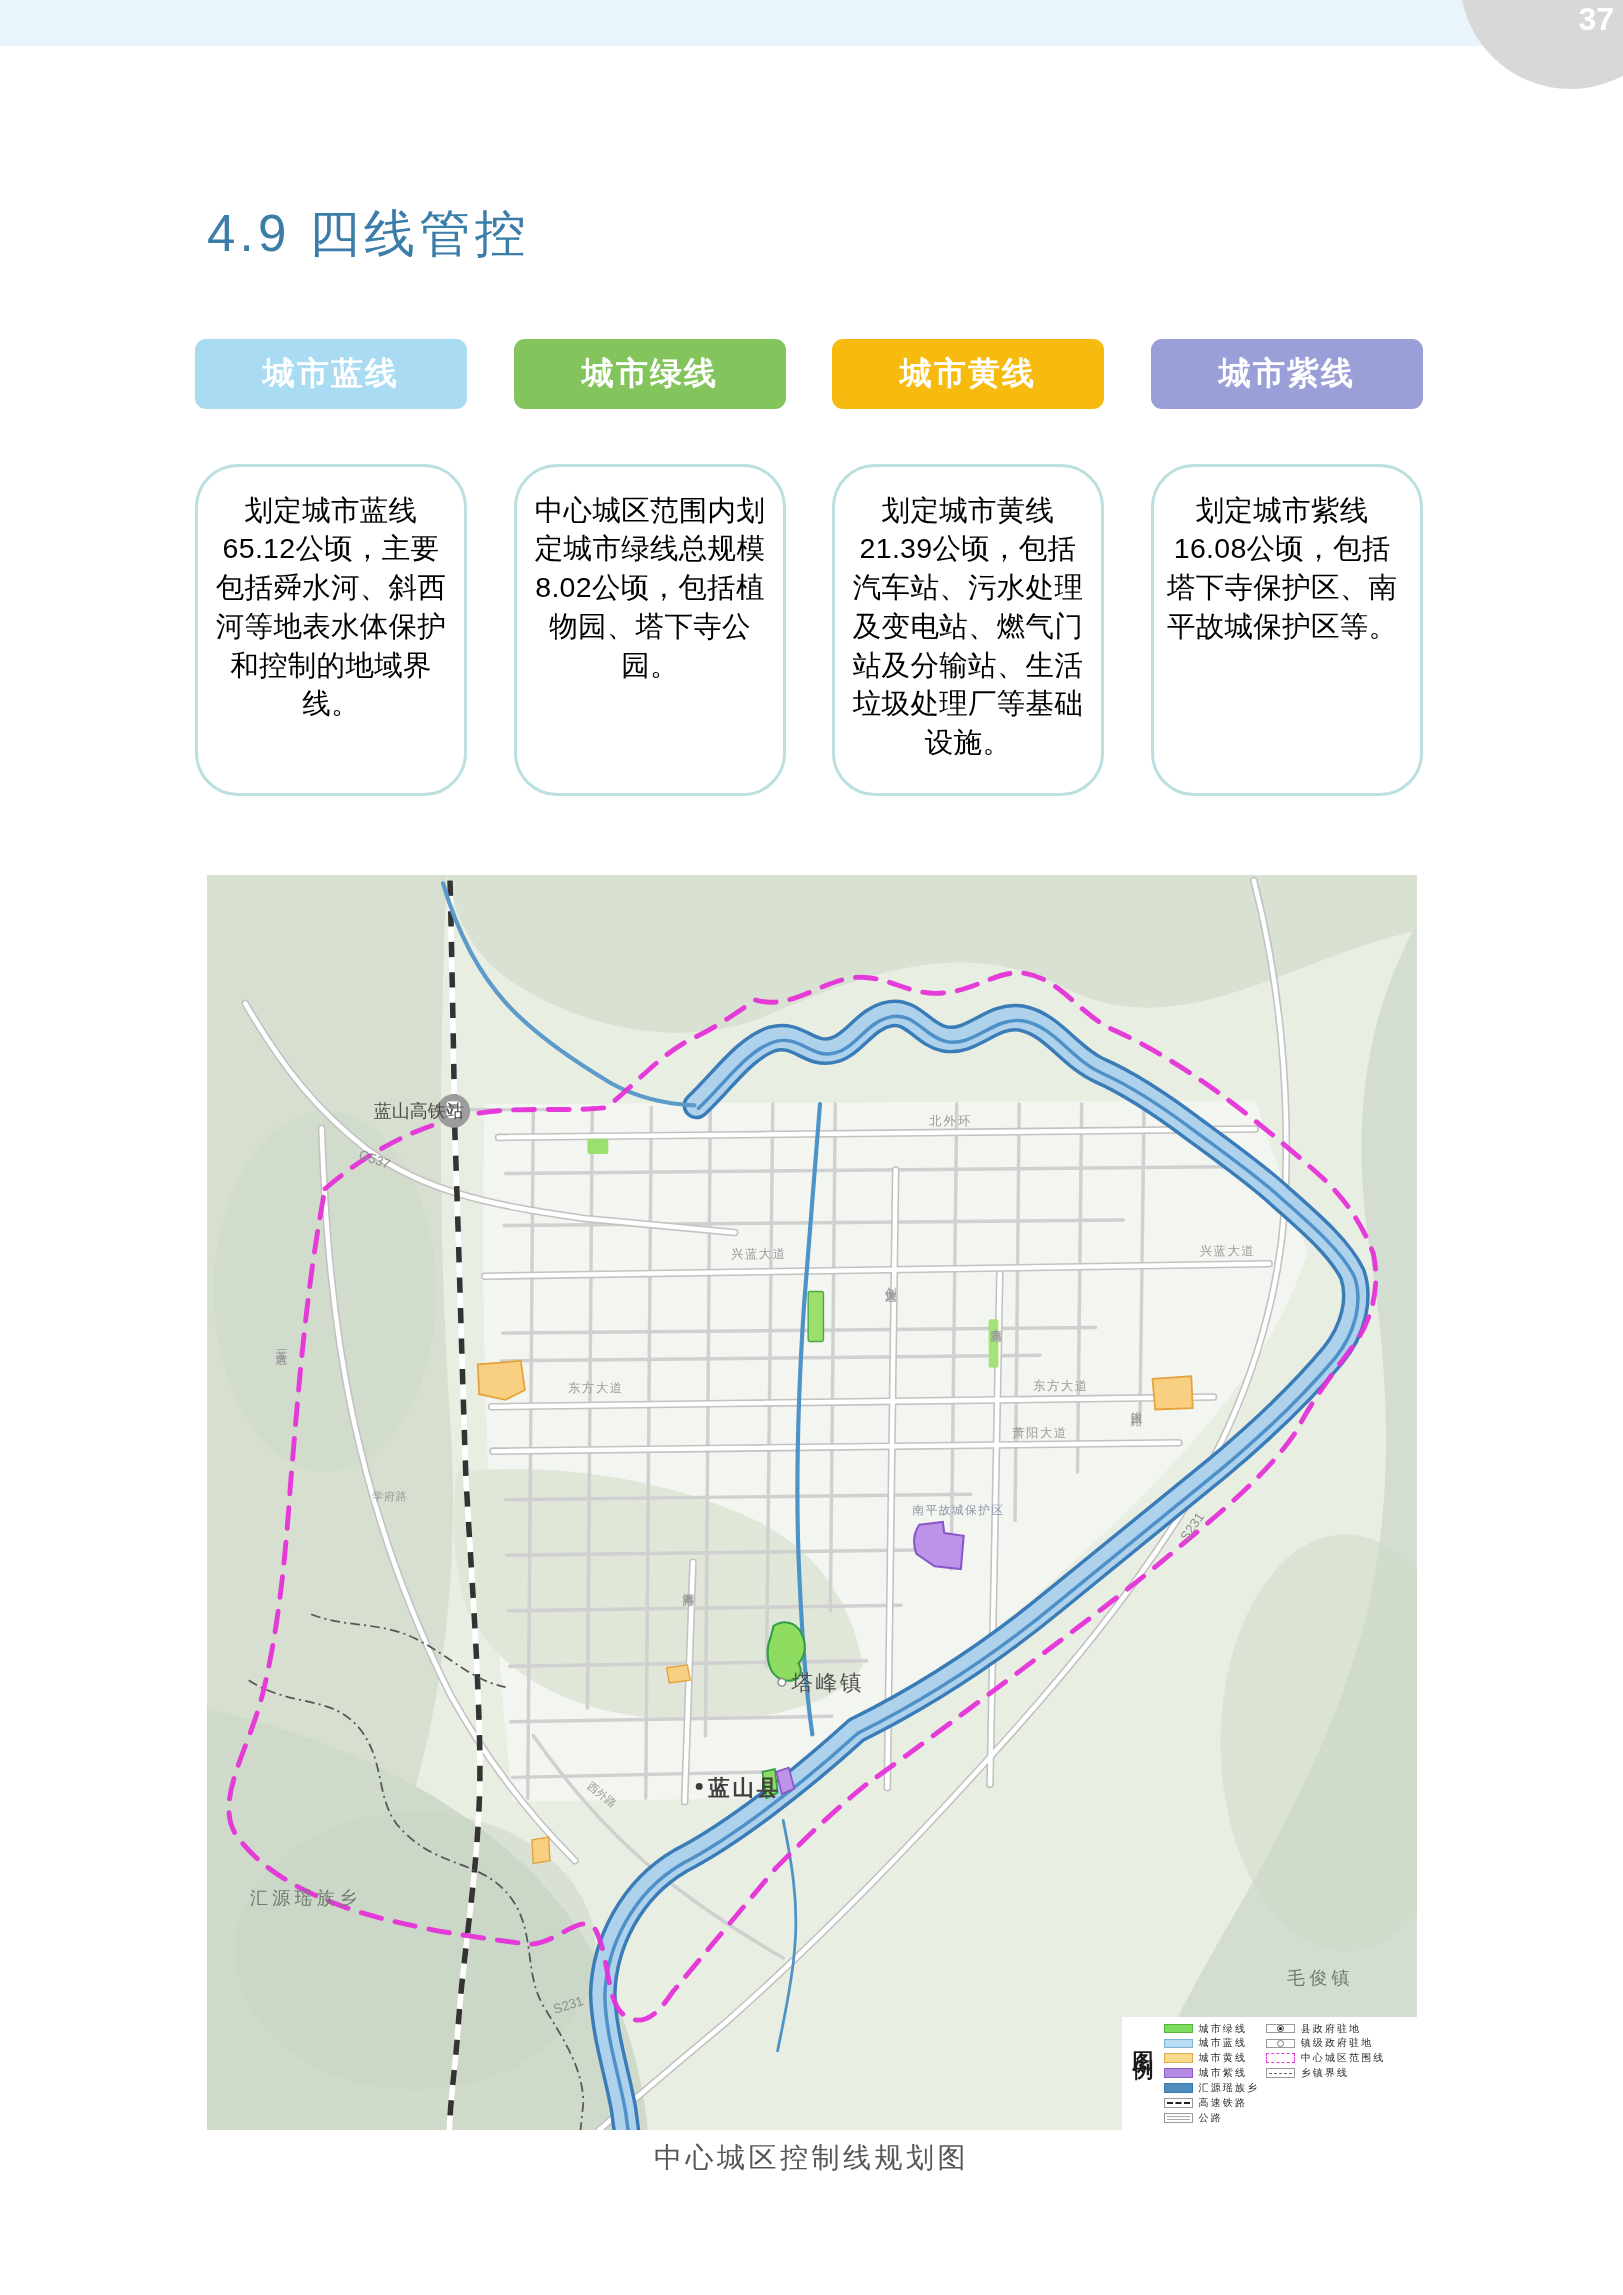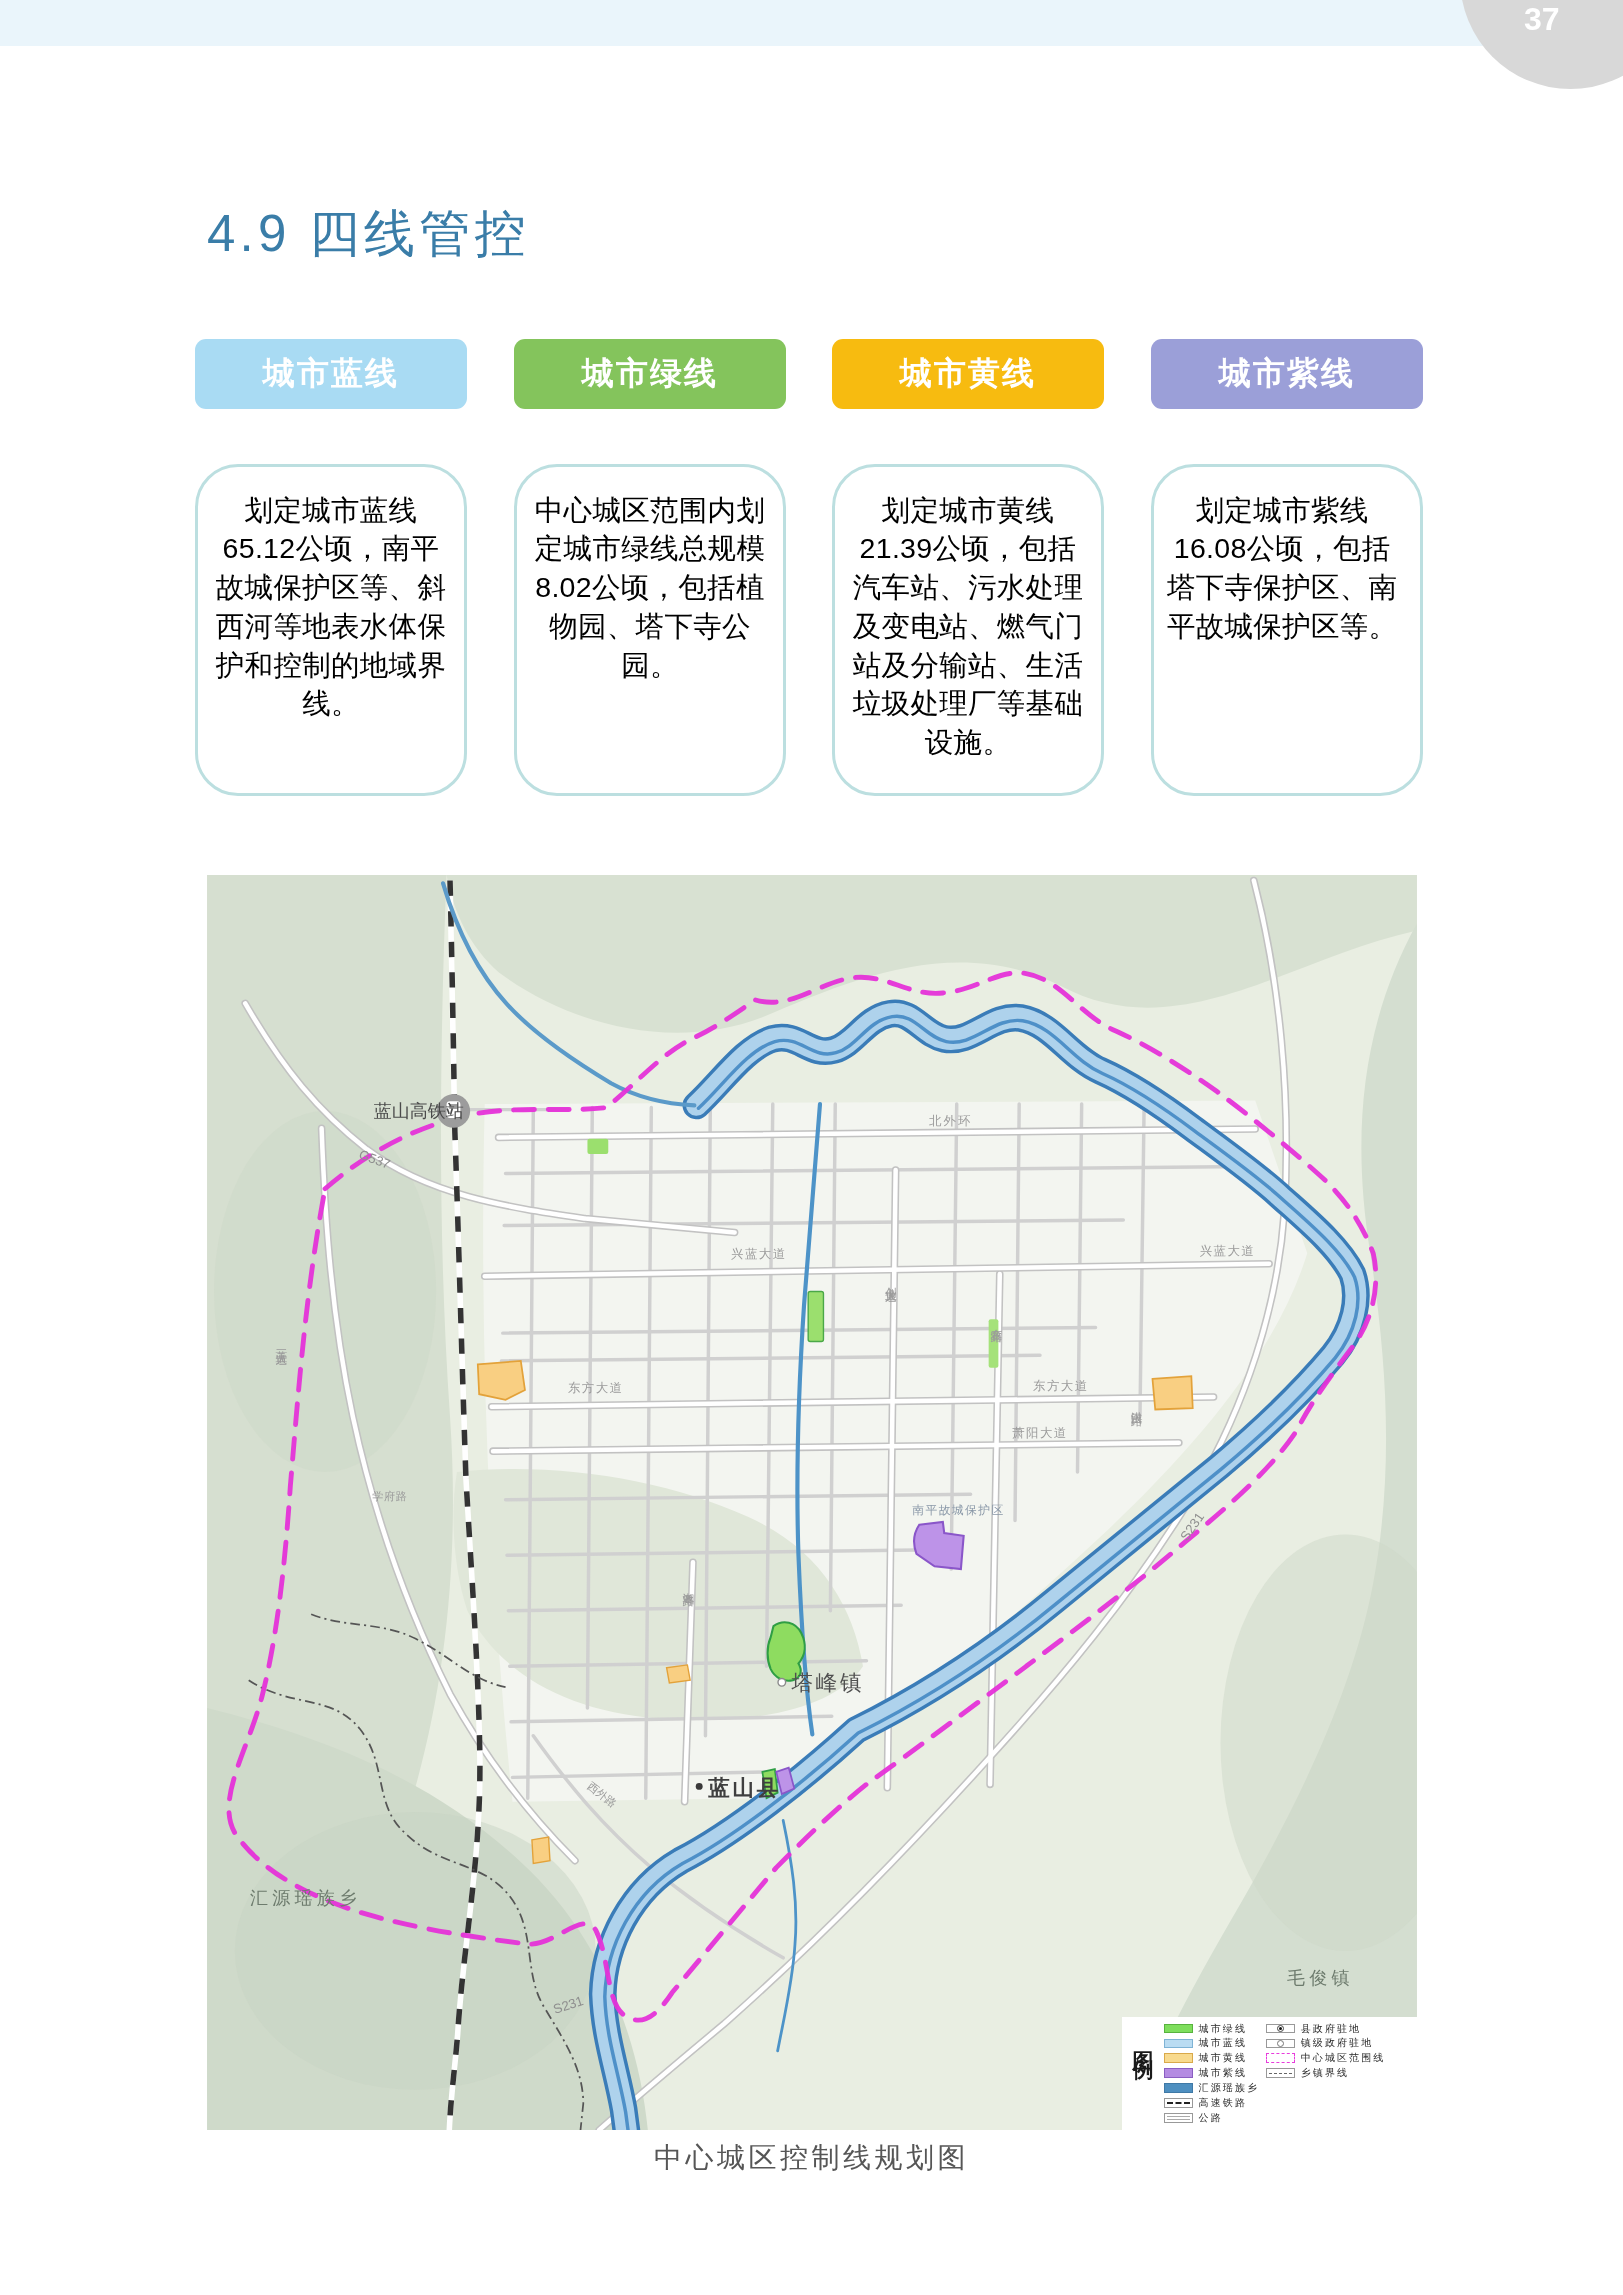--- a/index.html
+++ b/index.html
@@ -4,21 +4,21 @@
 <style>
   html,body{margin:0;padding:0;}
   body{
     width:1623px;height:2295px;position:relative;overflow:hidden;
     background:#ffffff;
     font-family:"Liberation Sans","DejaVu Sans",sans-serif;
   }
   
   .top-strip{position:absolute;left:0;top:0;width:1623px;height:46px;background:#eaf5fb;}
   .corner-circle{position:absolute;left:1460px;top:-132px;width:221px;height:221px;border-radius:50%;background:#d8d8d8;}
-  .page-number{position:absolute;left:1524px;top:1.4px;width:90px;text-align:left;
+  .page-number{position:absolute;left:1524px;top:1.4px;width:90px;text-align:right;
     font-size:32px;font-weight:bold;color:#ffffff;}
   
   .doc-title{position:absolute;left:207px;top:200px;font-size:51px;font-weight:400;
     color:#3a7da8;letter-spacing:4.2px;}
   
   .col-header{position:absolute;top:339px;width:272px;height:70px;border-radius:11px;
     display:flex;align-items:center;justify-content:center;
     color:#ffffff;font-size:32px;font-weight:bold;letter-spacing:2.1px;}
   .col-card{position:absolute;top:464px;width:272px;height:332px;background:#ffffff;
     border:3.5px solid #bcdfe0;border-radius:43px;box-sizing:border-box;
@@ -76,21 +76,21 @@
     <span>城市绿线</span>
   </div>
 <div class="col-header h3">
     <span>城市黄线</span>
   </div>
 <div class="col-header h4">
     <span>城市紫线</span>
   </div>
 
 <div class="col-card c1">
-    <div class="body-text">划定城市蓝线65.12公顷，南平故城保护区等、斜西河等地表水体保护和控制的地域界线。</div>
+    <div class="body-text">划定城市蓝线65.12公顷，主要包括舜水河、斜西河等地表水体保护和控制的地域界线。</div>
   </div>
 <div class="col-card c2">
     <div class="body-text">中心城区范围内划定城市绿线总规模8.02公顷，包括植物园、塔下寺公园。</div>
   </div>
 <div class="col-card c3">
     <div class="body-text">划定城市黄线21.39公顷，包括汽车站、污水处理及变电站、燃气门站及分输站、生活垃圾处理厂等基础设施。</div>
   </div>
 <div class="col-card c4">
     <div class="body-text">划定城市紫线16.08公顷，包括塔下寺保护区、南平故城保护区等。</div>
   </div>

